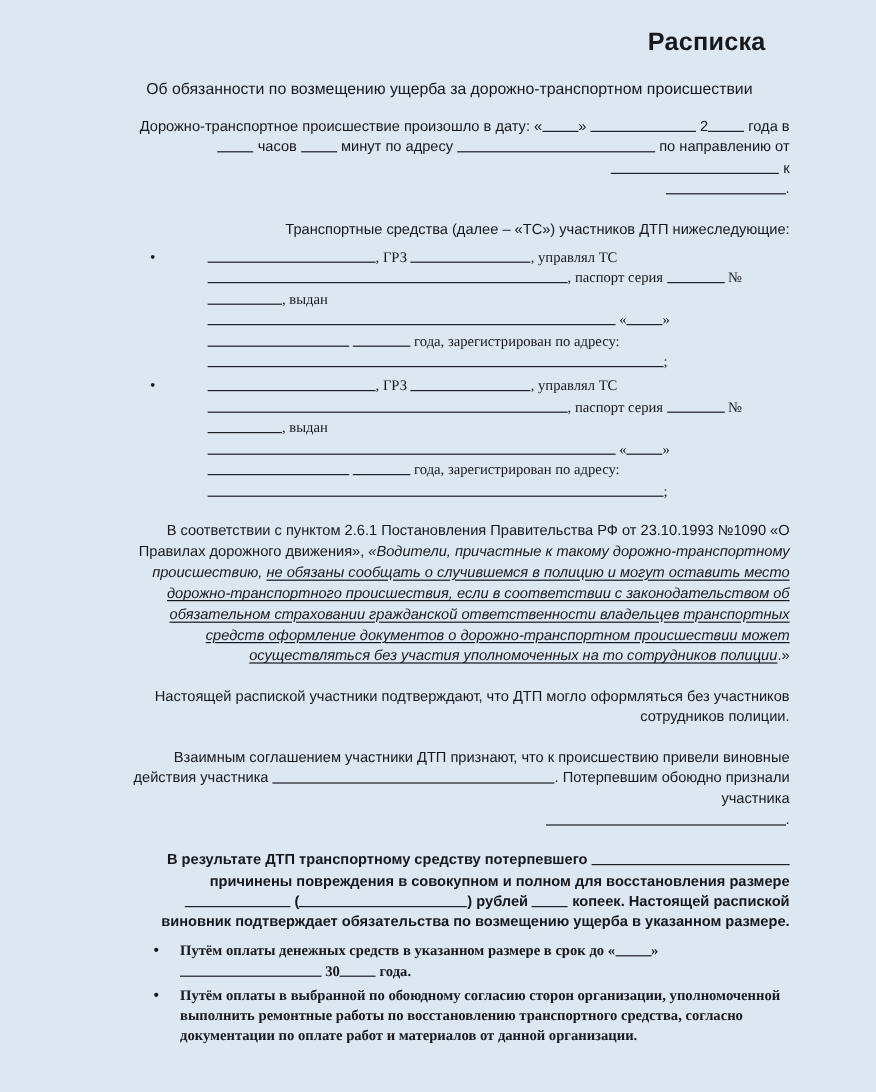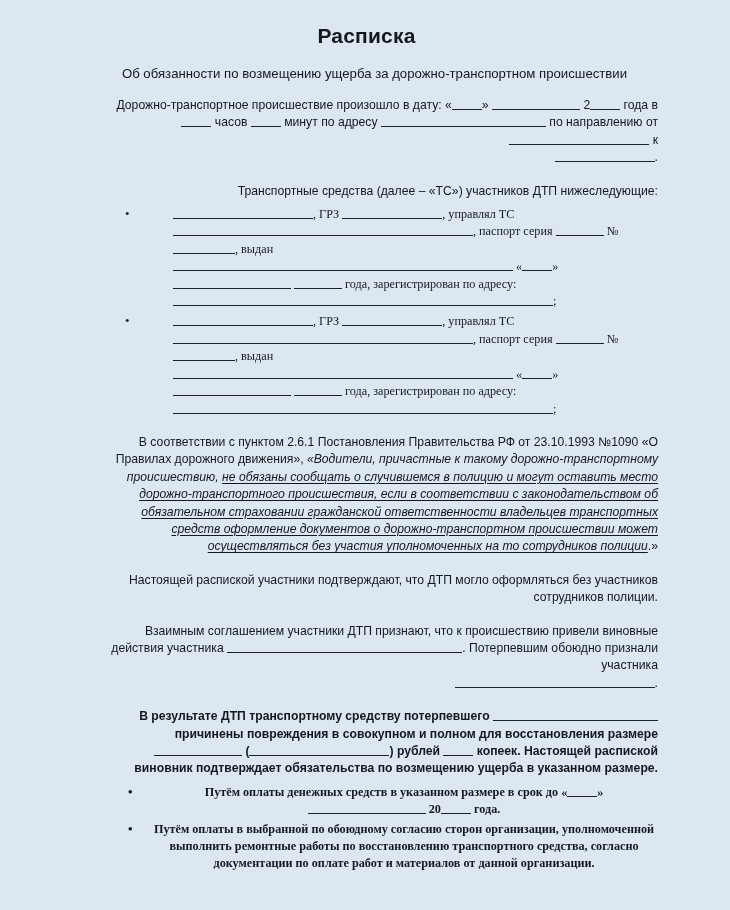--- a/index.html
+++ b/index.html
@@ -16,21 +16,21 @@
     overflow: hidden;
   }
   .page {
     width: 730px;
     height: 910px;
     box-sizing: border-box;
     padding: 18px 72px 0 95px;
     position: relative;
   }
   .doc-title {
-    text-align: center;
+    text-align: right;
     font-size: 21px;
     font-weight: bold;
     letter-spacing: 0.2px;
     margin: 6px 0 0 0;
     padding-right: 20px;
   }
   .doc-subtitle {
     text-align: center;
     font-size: 13.2px;
     margin: 18px 0 0 0;
@@ -70,21 +70,20 @@
     content: "\2022";
     position: absolute;
     left: 30px;
     top: -1px;
     font-size: 13px;
   }
   ul.bullets.bold-list > li {
     font-weight: bold;
     padding-left: 55px;
     margin-top: 2px;
-    text-align: center;
   }
   ul.bullets.bold-list > li::before {
     left: 33px;
   }
   .fill {
     display: inline-block;
     border-bottom: 1px solid #1c1f24;
     vertical-align: baseline;
     height: 12px;
     margin-bottom: -1px;
@@ -137,18 +136,18 @@
     <span>Взаимным соглашением участники ДТП признают, что к происшествию привели виновные действия участника </span><span class="fill w-235"></span><span>. Потерпевшим обоюдно признали участника </span><br><span class="fill w-200"></span><span>.</span>
   </p>
 
   <p class="para bold">
     <span>В результате ДТП транспортному средству потерпевшего </span><span class="fill w-xxl"></span><span> причинены повреждения в совокупном и полном для восстановления размере </span><span class="fill w-m"></span><span> (</span><span class="fill w-xl"></span><span>) рублей </span><span class="fill w-xs"></span><span> копеек. Настоящей распиской виновник подтверждает обязательства по возмещению ущерба в указанном размере.</span>
   </p>
 
 
   <ul class="bullets bold-list">
     <li>
-      <span>Путём оплаты денежных средств в указанном размере в срок до «</span><span class="fill w-xs"></span><span>» </span><br><span class="fill w-l"></span><span> 20</span><span class="fill w-xs"></span><span> года.</span>
+      <span>Путём оплаты денежных средств в указанном размере в срок до «</span><span class="fill w-xs"></span><span>» </span><br><span class="fill w-l"></span><span> 30</span><span class="fill w-xs"></span><span> года.</span>
     </li>
     <li>Путём оплаты в выбранной по обоюдному согласию сторон организации, уполномоченной выполнить ремонтные работы по восстановлению транспортного средства, согласно документации по оплате работ и материалов от данной организации.</li>
   </ul>
 
 </div>
 
 </body></html>

